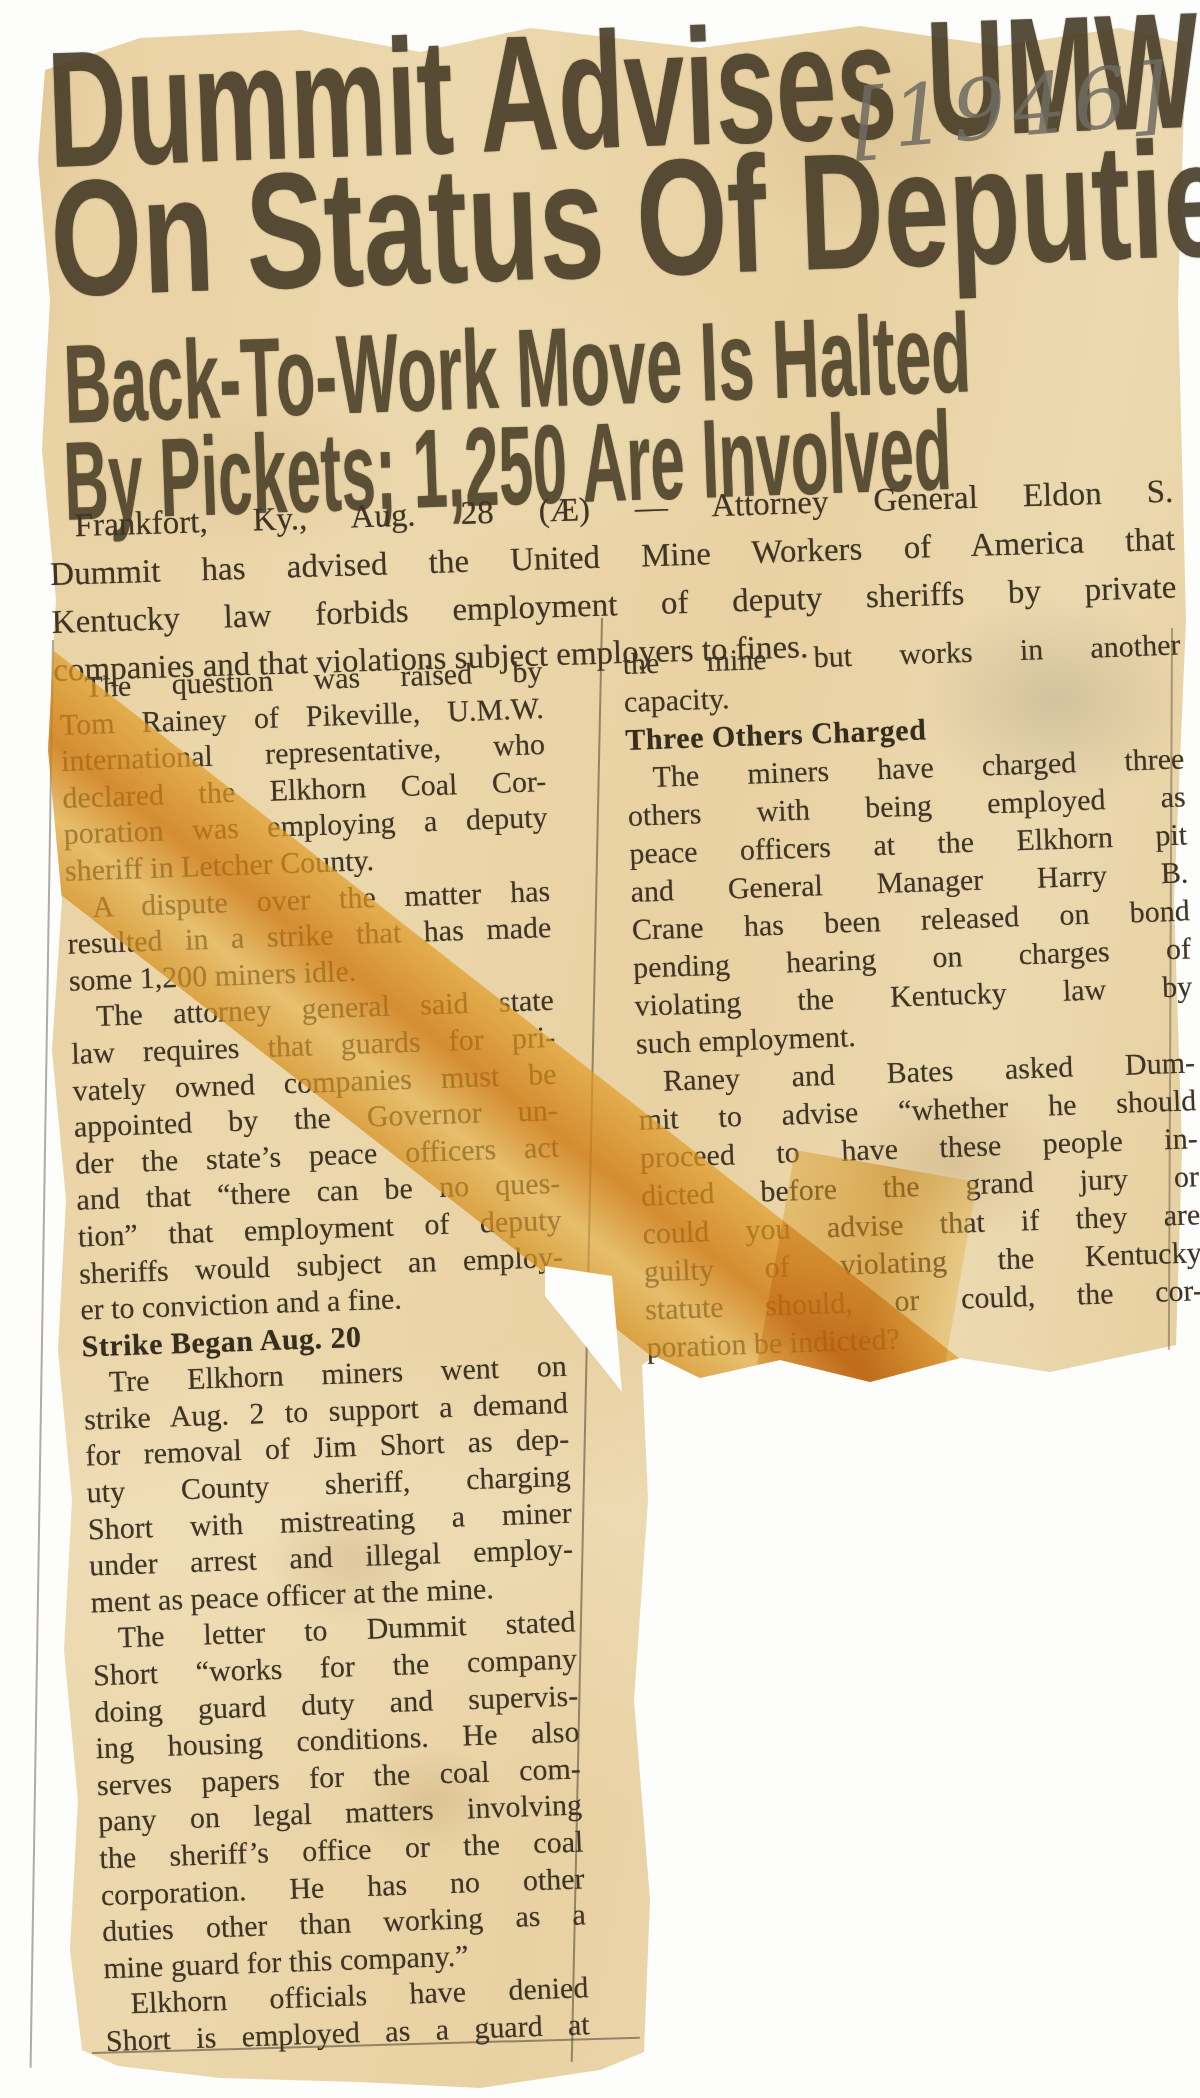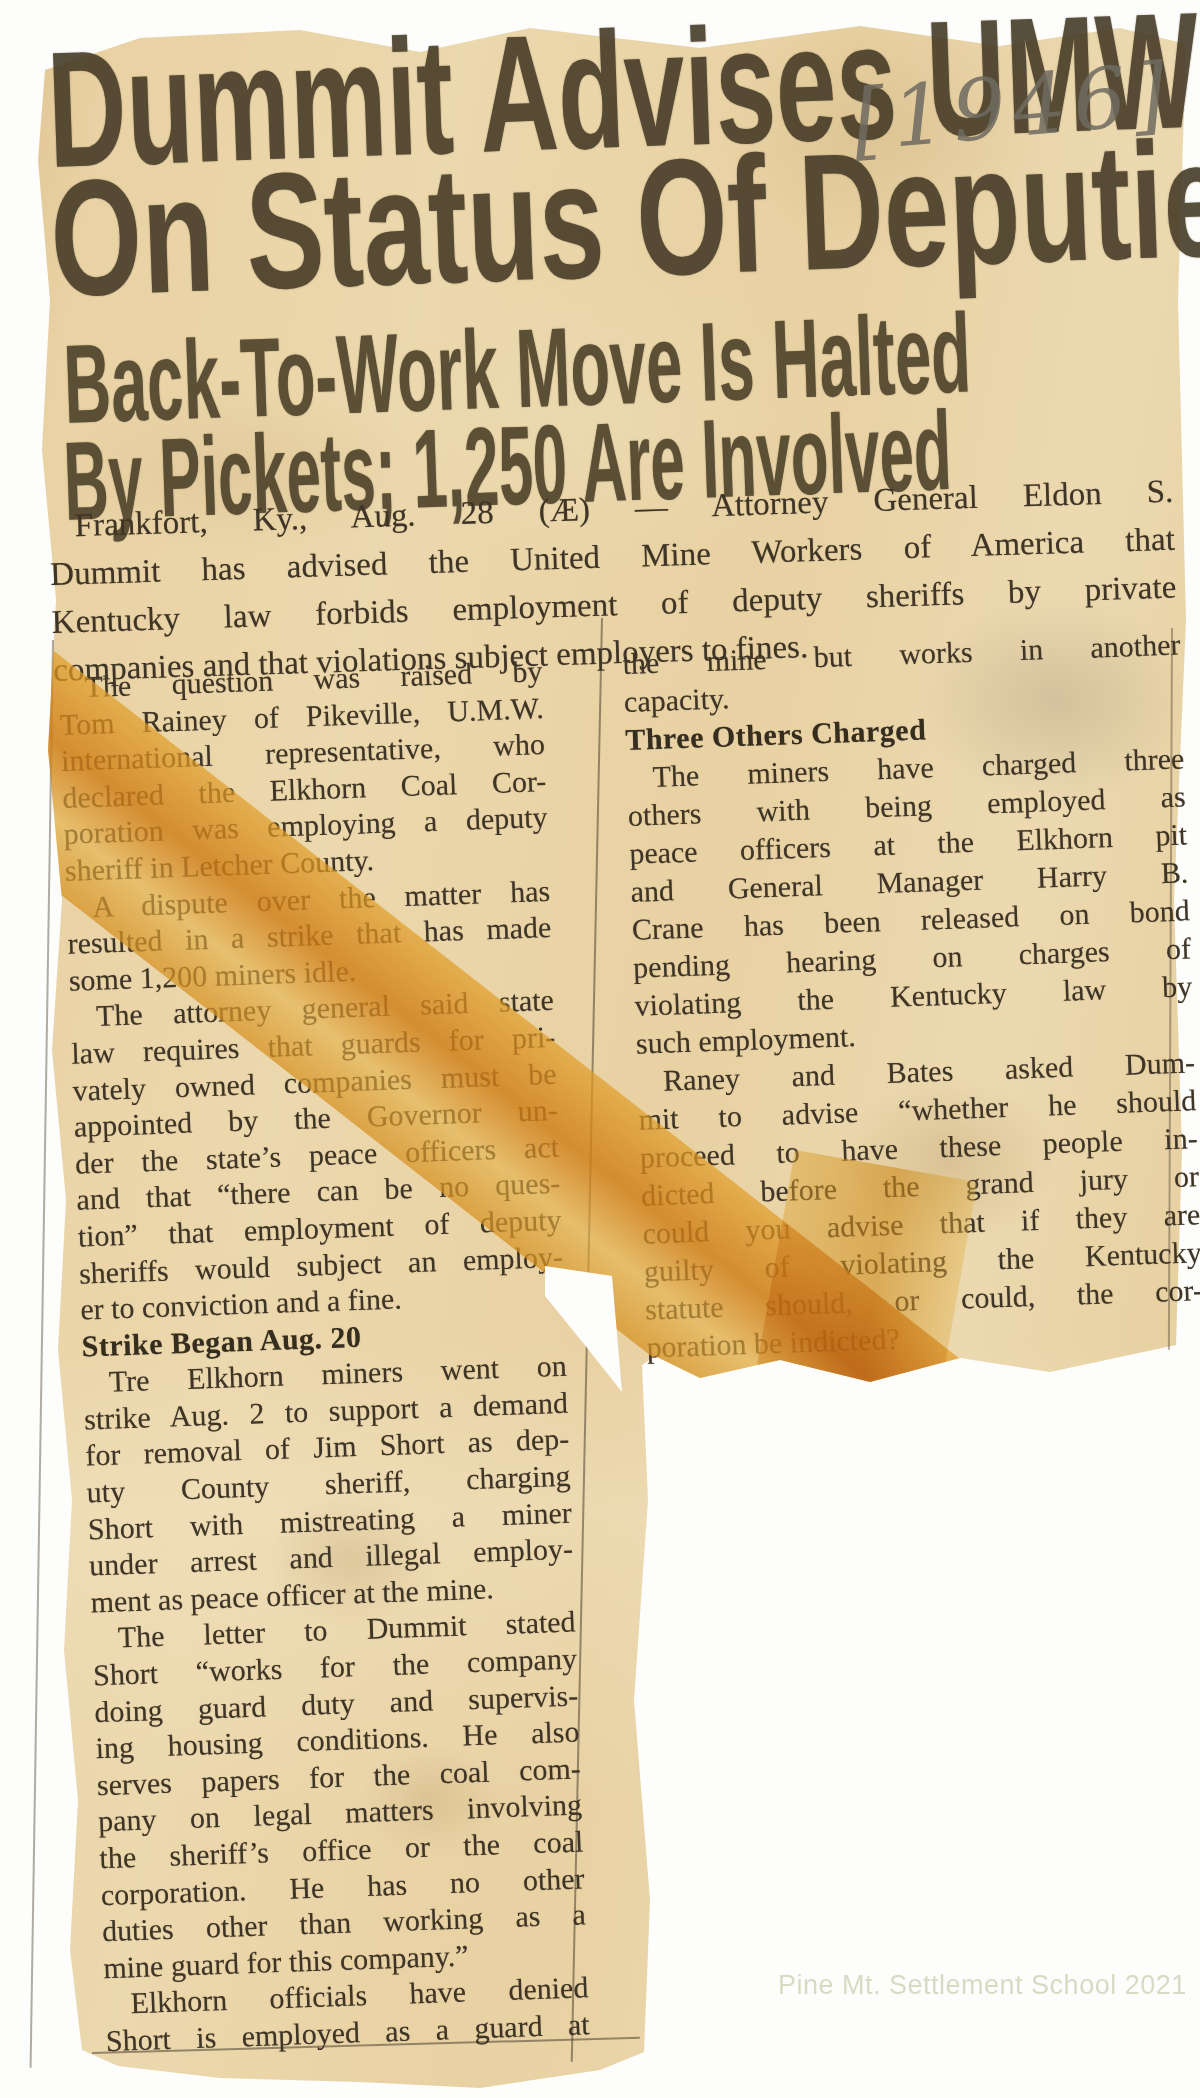--- a/index.html
+++ b/index.html
@@ -214,15 +214,14 @@
       </div>
     </div>
 
   <div class="tape-layer">
     <div class="tape-band"></div>
     <div class="tape-strip"></div>
   </div>
 
   <div class="torn-notch"></div>
 
-  <div class="watermark">Pine Mt. Settlement School 2021</div>
 
 </div>
 
 </body></html>

